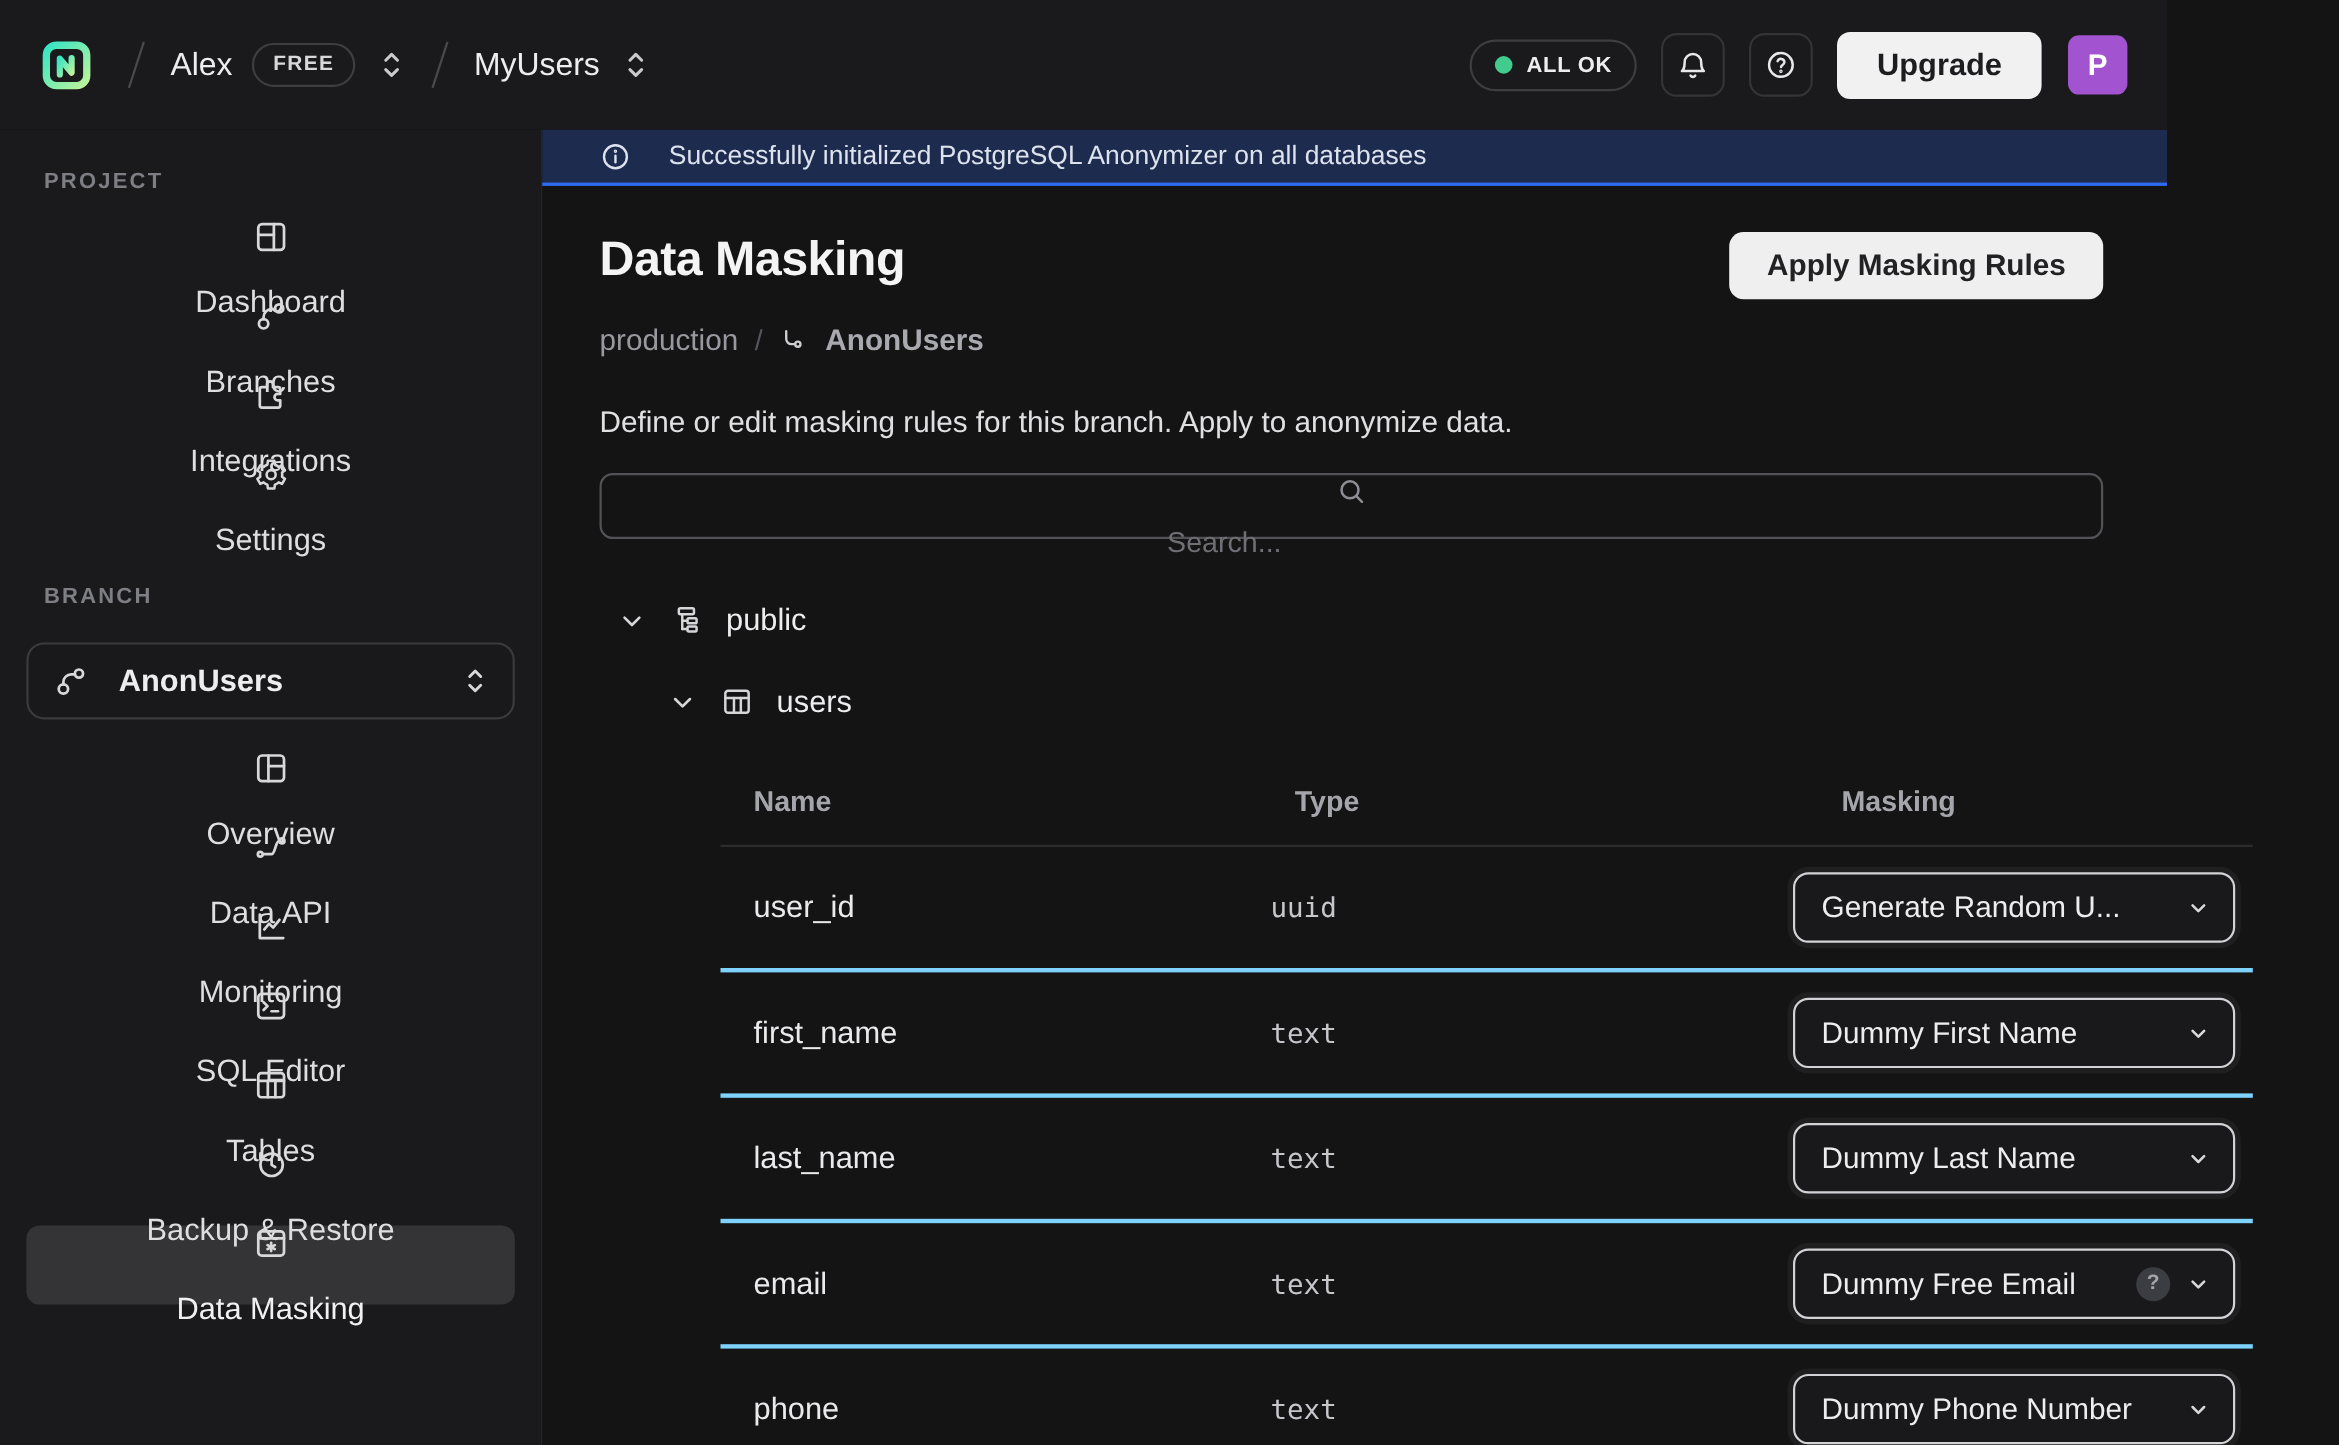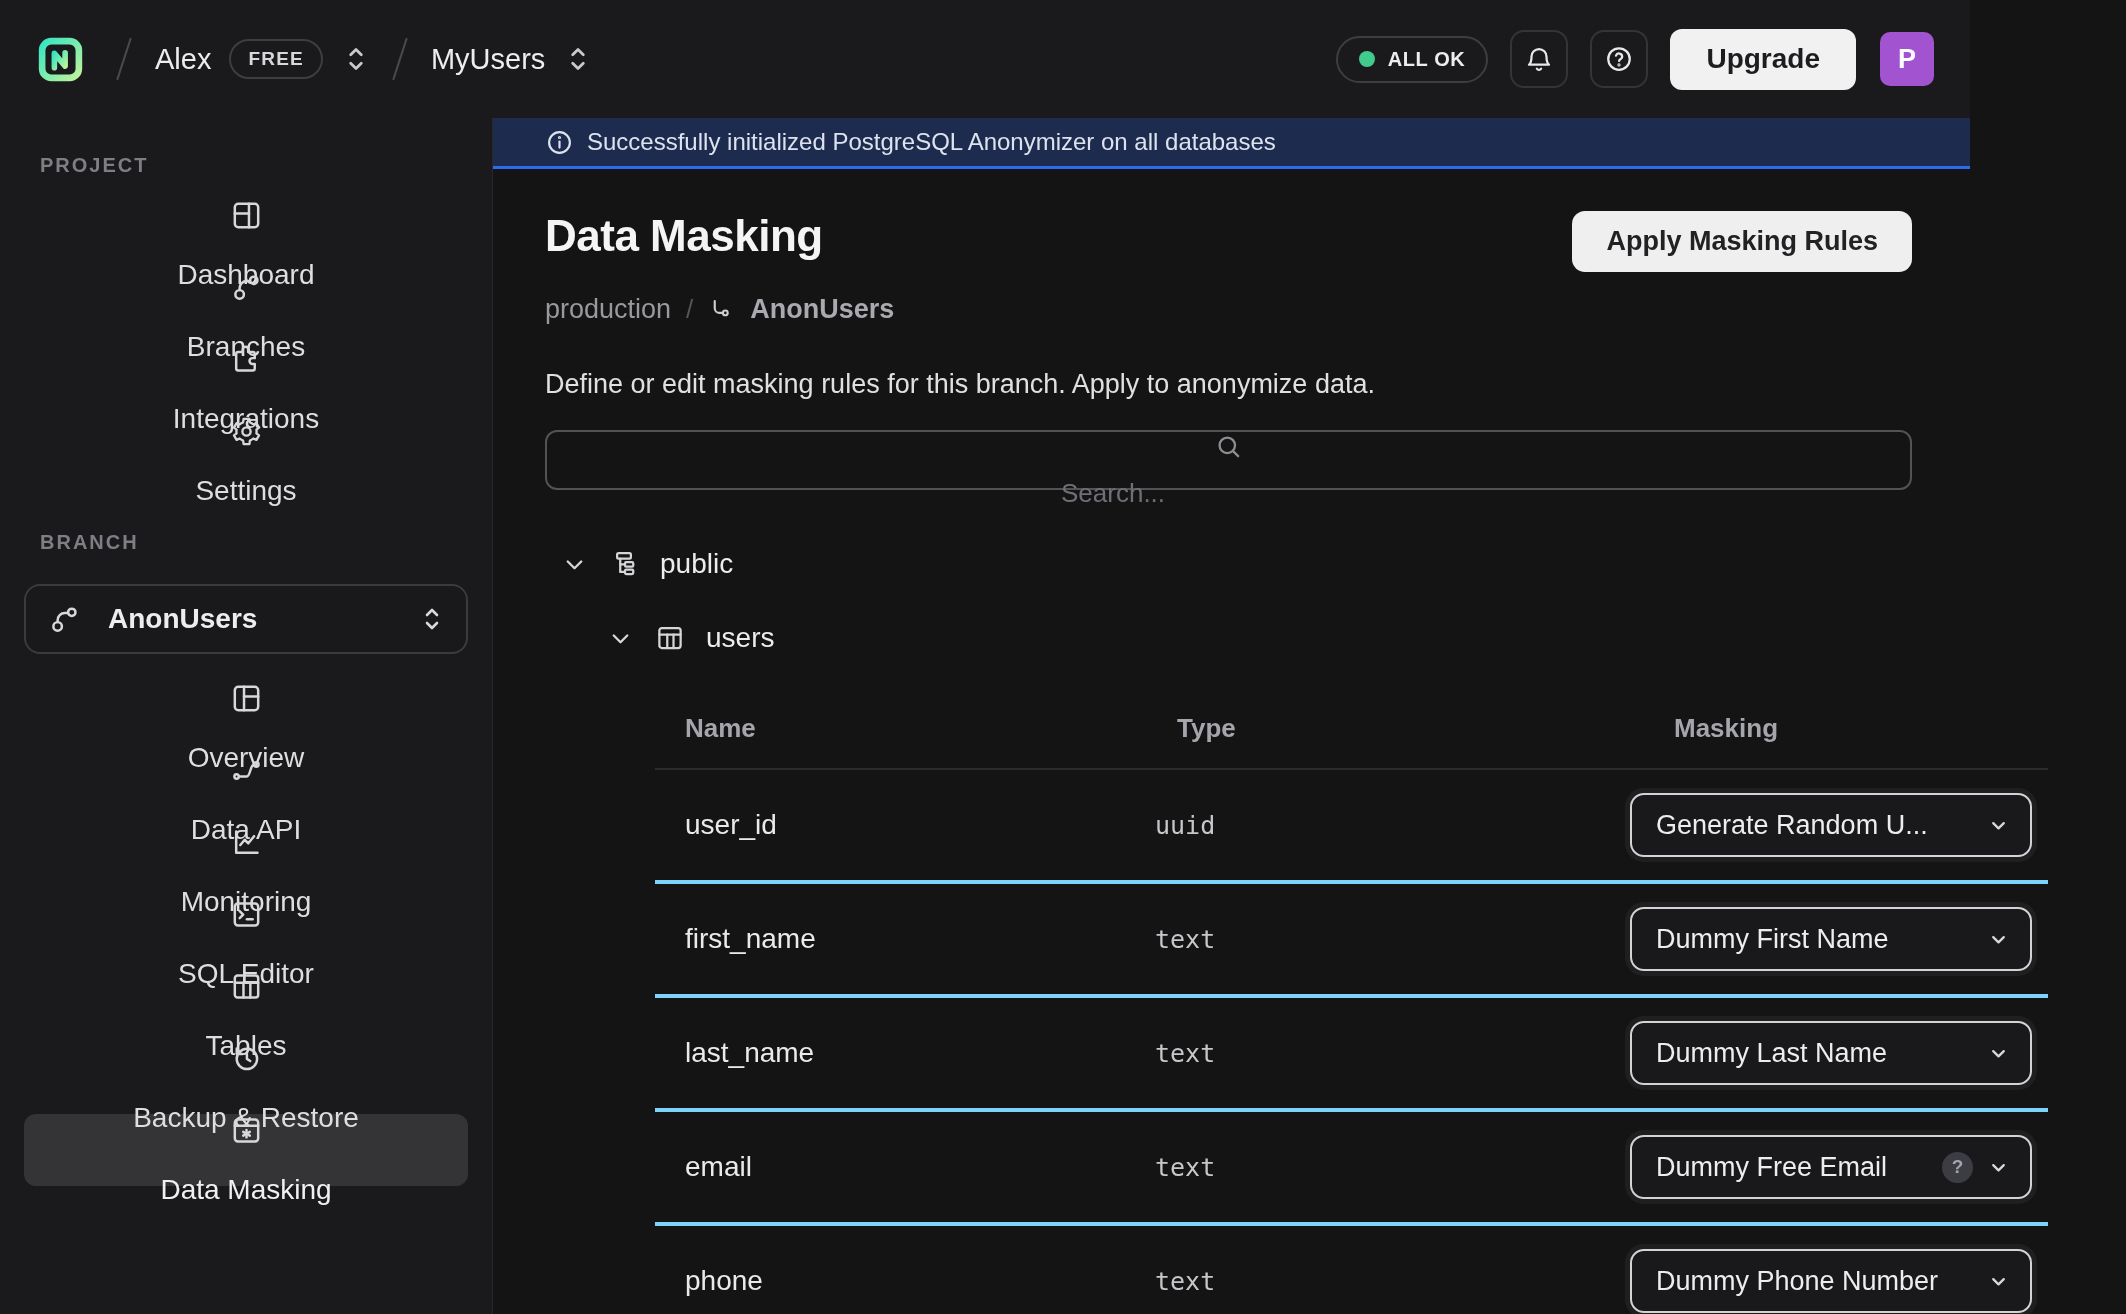--- a/index.html
+++ b/index.html
@@ -36,21 +36,21 @@
               color:#dededf; font-size:28px; cursor:pointer;flex-direction:column; }
   .nav-item.active { background:#343437; color:#f0f0f1; font-weight:500; }
   .nav-icon { width:33px; height:33px; display:flex; color:#d8d8db; flex:0 0 33px; }
   .section-label.branch { margin-top:44px; margin-bottom:30px; }
   .branch-selector { height:70px; border:2px solid #3a3a3f; border-radius:16px; background:#19191b;
                      display:flex; align-items:center; gap:27px; padding:0 22px 0 22px; cursor:pointer; margin-bottom:28px; }
   .branch-selector .nav-label { font-size:28px; font-weight:600; color:#ededef; flex:1; }
 
   
   .main { flex:1; display:flex; flex-direction:column; background:#141415; min-width:0; }
-  .banner { height:51px; flex:0 0 51px; display:flex; align-items:center; gap:13px; padding:0 52px;
+  .banner { height:51px; flex:0 0 51px; display:flex; align-items:center; gap:34px; padding:0 52px;
             font-size:24px; color:#dde3ee; border-bottom:3px solid; }
   .content { padding:42px 58px 0 52px; }
   .page-head { display:flex; align-items:flex-start; justify-content:space-between; }
   .page-title { font-size:44px; font-weight:700; color:#f4f4f5; letter-spacing:-.5px; }
   .apply-btn { height:61px; padding:0 34px; background:#efeff0; color:#222225; border:none; border-radius:13px;
                font-size:27px; font-weight:600; font-family:inherit; cursor:pointer; }
   .breadcrumb { display:flex; align-items:center; gap:15px; margin-top:22px; font-size:27px; }
   .crumb-parent { color:#98989f; }
   .crumb-sep { color:#55555b; font-size:26px; }
   .crumb-branch-icon { color:#cfcfd3; display:flex; }

